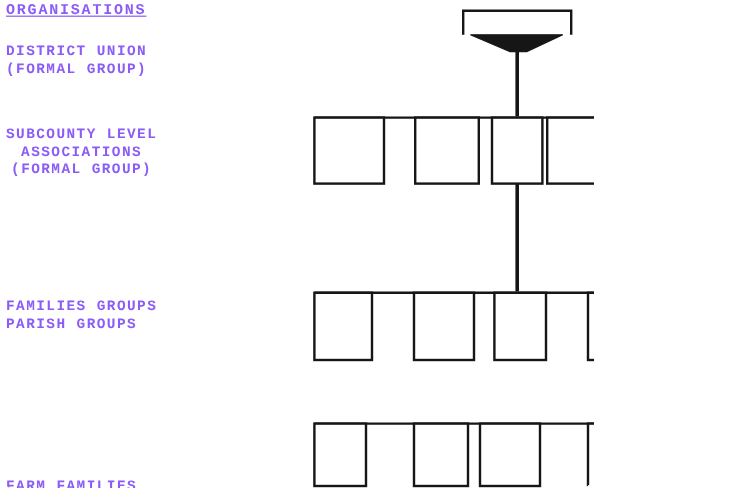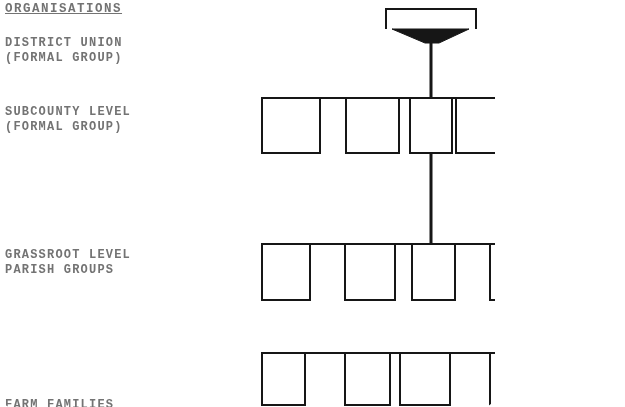--- a/index.html
+++ b/index.html
@@ -7,21 +7,21 @@
     padding: 0;
     background: #ffffff;
   }
   .page {
     position: relative;
     width: 495px;
     height: 407px;
     background: #ffffff;
     overflow: hidden;
     font-family: "Liberation Mono", "DejaVu Sans Mono", monospace;
-    color: #737373;
+    color: #8b5cf6;
     border-radius: 12px;
   }
   .org-title {
     position: absolute;
     left: 5px;
     top: 2px;
     font-size: 12.5px;
     font-weight: bold;
     letter-spacing: 1.5px;
     text-decoration: underline;
@@ -30,21 +30,21 @@
   .label-block {
     position: absolute;
     left: 5px;
     font-size: 12px;
     font-weight: bold;
     letter-spacing: 1.2px;
     line-height: 14.5px;
     white-space: nowrap;
   }
   .label-district   { top: 36px; text-align: right; }
-  .label-subcounty  { top: 105px; }
+  .label-subcounty  { top: 105px; text-align: center; }
   .label-grassroot  { top: 248px; }
   .label-farm       { top: 358px; margin-top: 40px; }
   .diagram-svg {
     position: absolute;
     left: 0;
     top: 0;
   }
 </style>
 </head>
 <body>
@@ -53,25 +53,26 @@
 
   <div class="org-title">ORGANISATIONS</div>
 
   <div class="label-block label-district">
     <div>DISTRICT UNION</div>
     <div>(FORMAL GROUP)</div>
   </div>
 
   <div class="label-block label-subcounty">
     <div>SUBCOUNTY LEVEL</div>
+    <div>ASSOCIATIONS</div>
     <div>(FORMAL GROUP)</div>
   </div>
 
   <div class="label-block label-grassroot">
-    <div>GRASSROOT LEVEL</div>
+    <div>FAMILIES GROUPS</div>
     <div>PARISH GROUPS</div>
   </div>
 
   <div class="label-block label-farm">
     <div>FARM FAMILIES</div>
   </div>
 
   <svg class="diagram-svg" width="625" height="407" viewBox="0 0 625 407">
 
     <g>

